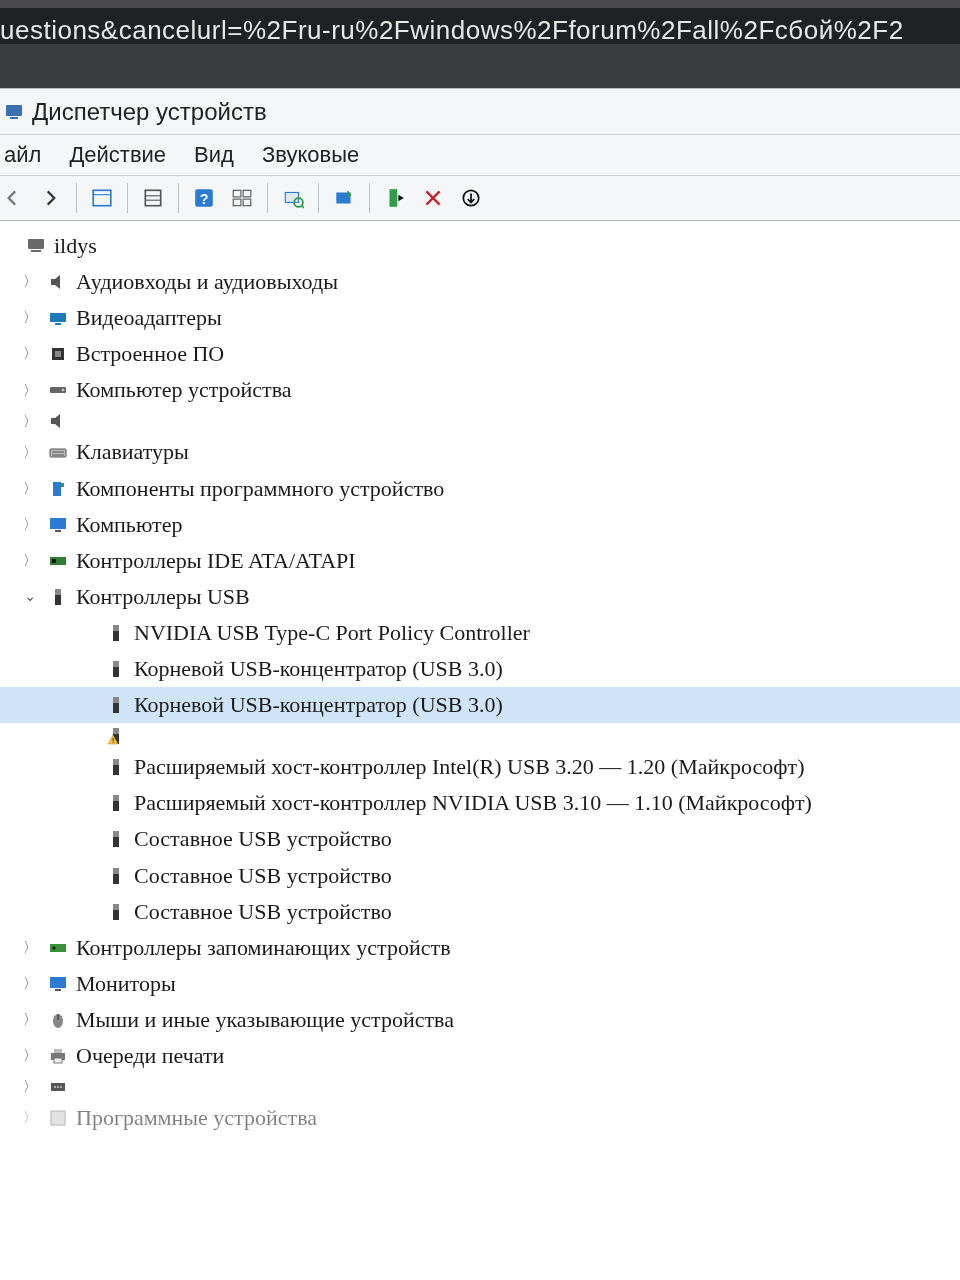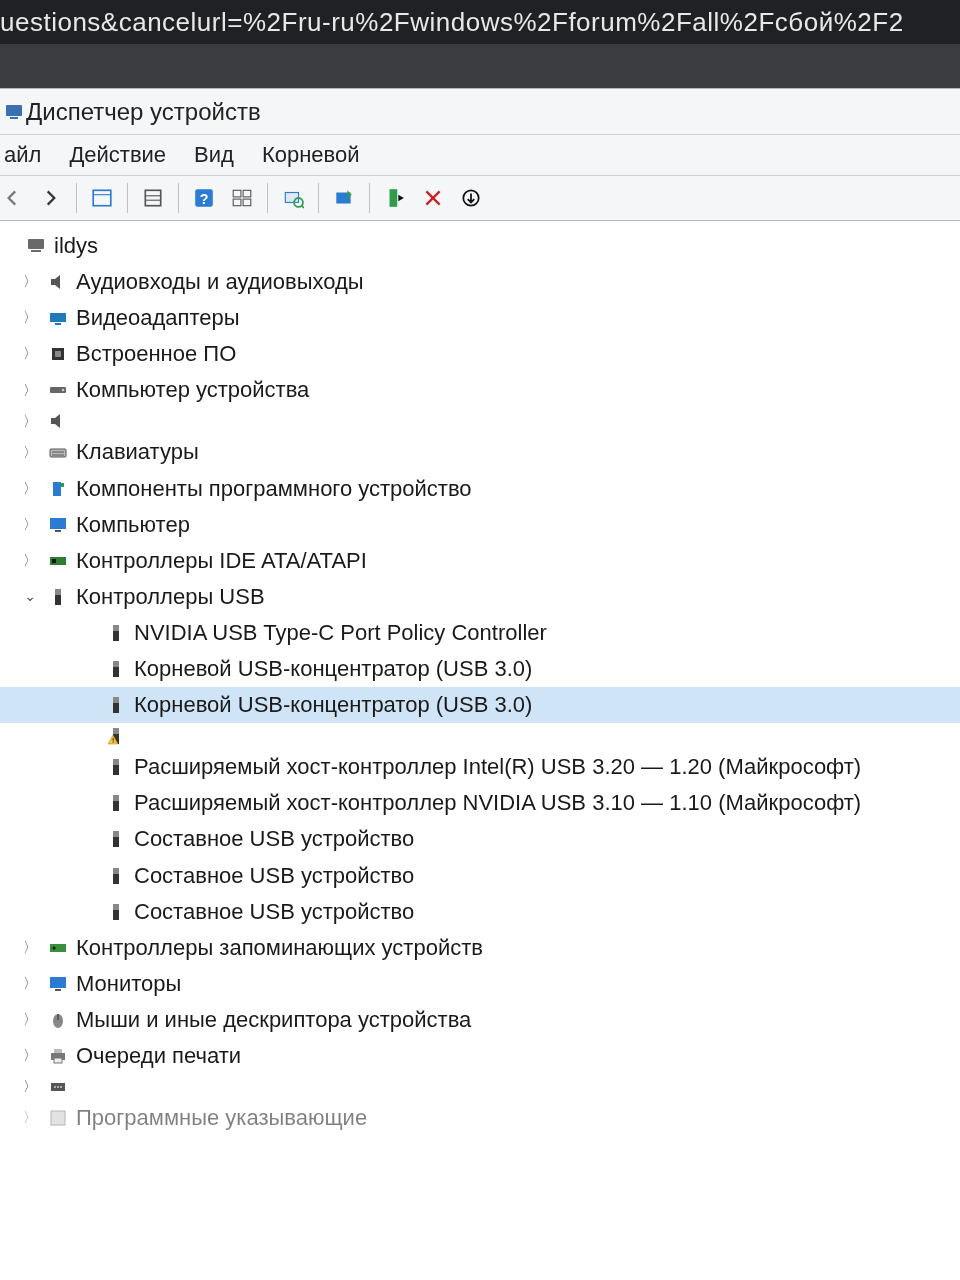--- a/index.html
+++ b/index.html
@@ -6,21 +6,21 @@
   html, body {
     margin: 0; padding: 0;
     width: 960px; height: 1280px;
     font-family: "Segoe UI", Tahoma, sans-serif;
     background: #4a4a4e;
     overflow: hidden;
   }
 
   .browser-url-bar {
     position: absolute;
-    top: 0; left: 0; right: 0;
+    top: 8px; left: 0; right: 0;
     height: 44px;
     background: #202124;
     color: #e8e8e8;
     font-size: 26px;
     line-height: 44px;
     padding-left: 0;
     white-space: nowrap;
     overflow: hidden;
     letter-spacing: 0.5px;
   }
@@ -46,20 +46,21 @@
     display: flex;
     align-items: center;
     height: 46px;
     padding-left: 12px;
     background: #f4f6f7;
     border-bottom: 1px solid #d0d0d0;
   }
   .titlebar .title-text {
     font-size: 24px;
     color: #222;
+    margin-left: 6px;
   }
 
   .menubar {
     display: flex;
     align-items: center;
     height: 40px;
     padding-left: 0;
     background: #f4f6f7;
   }
   .menubar .menu-item {
@@ -134,20 +135,21 @@
 
   .node-icon {
     width: 24px; height: 24px;
     display: inline-flex;
     align-items: center; justify-content: center;
     flex-shrink: 0;
   }
 
   .node-label {
     padding-right: 6px;
+    font-family: Liberation Serif, serif;
   }
   .ic-warn-tri { fill:#f6c642; stroke:#b08300; stroke-width:0.5; }
   .ic-x { stroke:#c62020; stroke-width:2; }
 </style>
 </head>
 <body>
 
 <div class="browser-url-bar">uestions&amp;cancelurl=%2Fru-ru%2Fwindows%2Fforum%2Fall%2Fсбой%2F2</div>
 <div class="desktop-gap"></div>
 
@@ -160,21 +162,21 @@
           <rect x="6" y="15" width="8" height="2" fill="#3a6fb0"></rect>
         </svg>
     </span>
     <span class="title-text">Диспетчер устройств</span>
   </div>
 
   <div class="menubar">
     <div class="menu-item">айл</div>
     <div class="menu-item">Действие</div>
     <div class="menu-item">Вид</div>
-    <div class="menu-item">Корневой</div>
+    <div class="menu-item">Звуковые</div>
   </div>
 
   <div class="toolbar">
     <div class="tool-btn">
       <svg viewBox="0 0 20 20">
           <path d="M12 4 L6 10 L12 16" fill="none" stroke="#777" stroke-width="2"></path>
         </svg>
     </div>
     <div class="tool-btn">
       <svg viewBox="0 0 20 20">
@@ -484,21 +486,21 @@
       </div>
 
       <div class="node-row indent-1">
         <span class="exp">〉</span>
         <span class="node-icon">
             <svg viewBox="0 0 20 20">
               <ellipse cx="10" cy="11" rx="5" ry="7" fill="#888"></ellipse>
               <line x1="10" y1="4" x2="10" y2="10" stroke="#333"></line>
             </svg>
           </span>
-        <span class="node-label">Мыши и иные дескриптора устройства</span>
+        <span class="node-label">Мыши и иные указывающие устройства</span>
       </div>
 
       <div class="node-row indent-1">
         <span class="exp">〉</span>
         <span class="node-icon">
             <svg viewBox="0 0 20 20">
               <rect x="3" y="7" width="14" height="7" fill="#777"></rect>
               <rect x="6" y="3" width="8" height="4" fill="#bbb"></rect>
               <rect x="6" y="12" width="8" height="5" fill="#eee" stroke="#777"></rect>
             </svg>
@@ -518,18 +520,18 @@
           </span>
       </div>
 
       <div class="node-row indent-1" style="opacity:.55">
         <span class="exp">〉</span>
         <span class="node-icon">
             <svg viewBox="0 0 20 20">
               <rect x="3" y="3" width="14" height="14" fill="#ccc" stroke="#777"></rect>
             </svg>
           </span>
-        <span class="node-label">Программные указывающие</span>
+        <span class="node-label">Программные устройства</span>
       </div>
 
     </div>
   </div>
 </div>
 
 </body></html>

